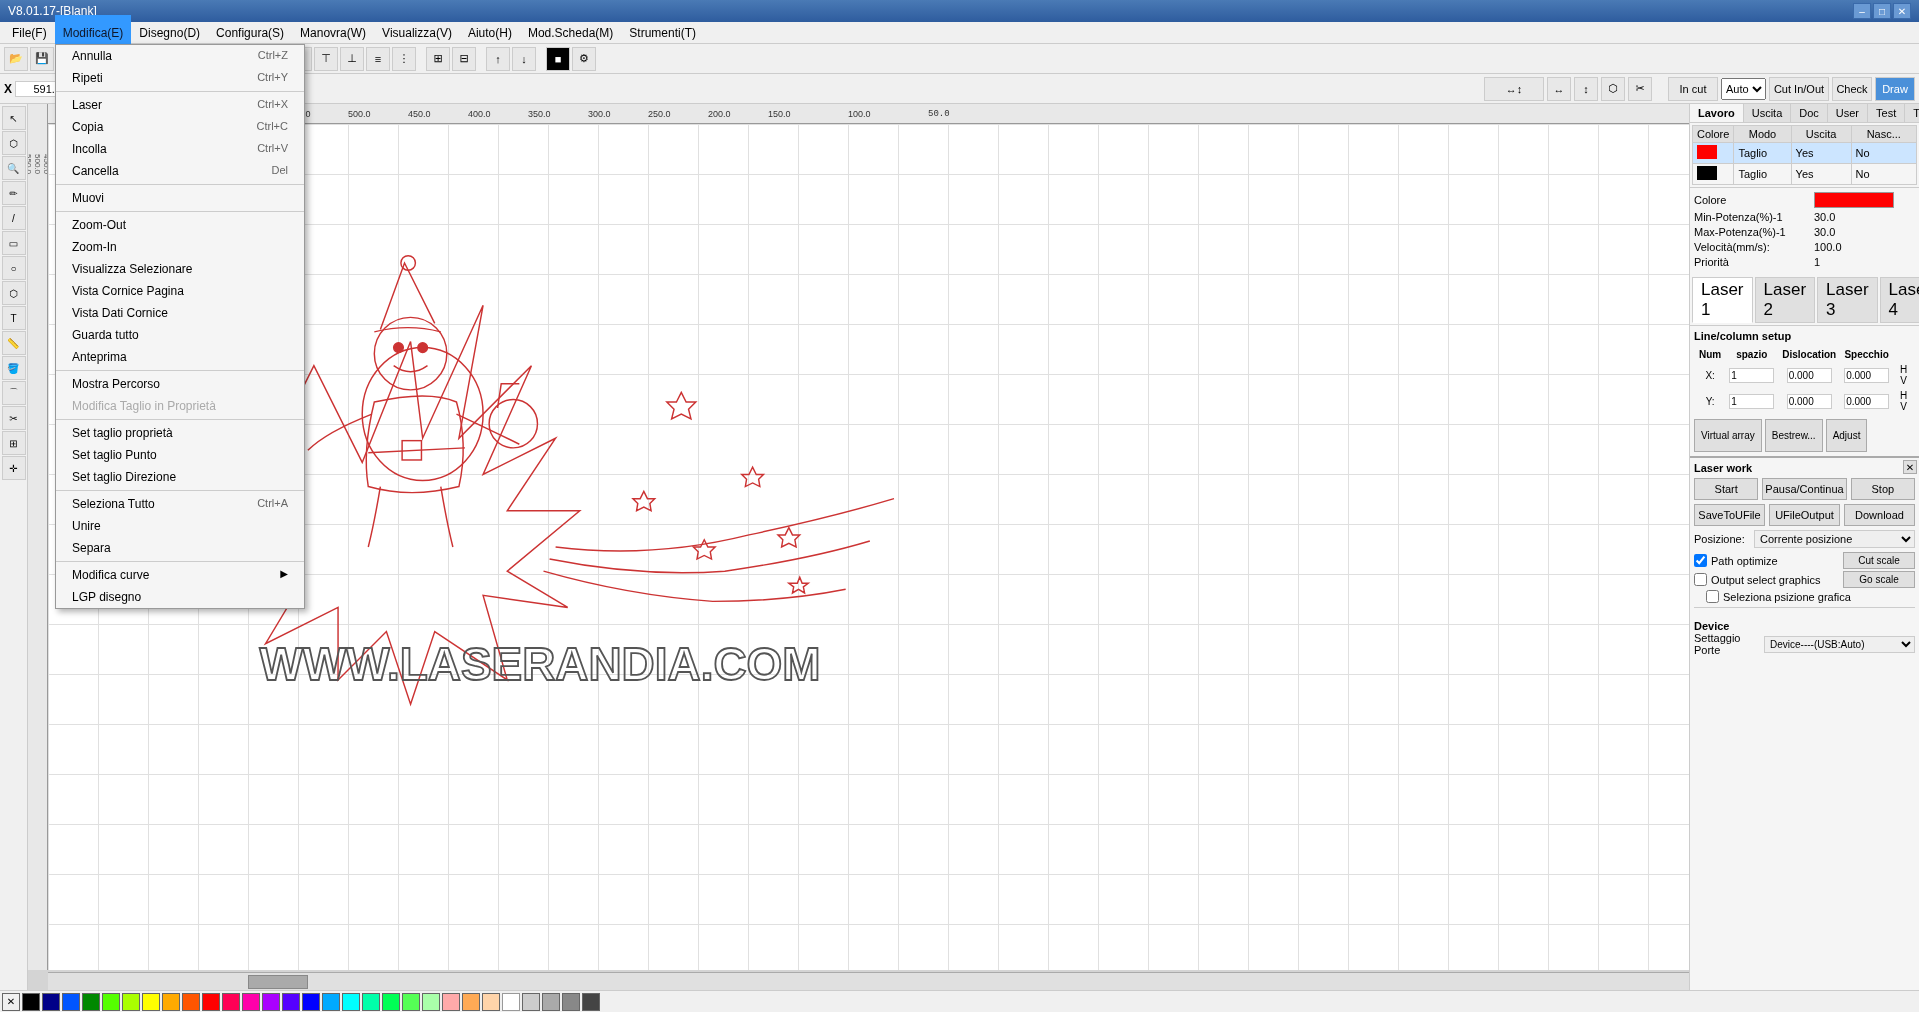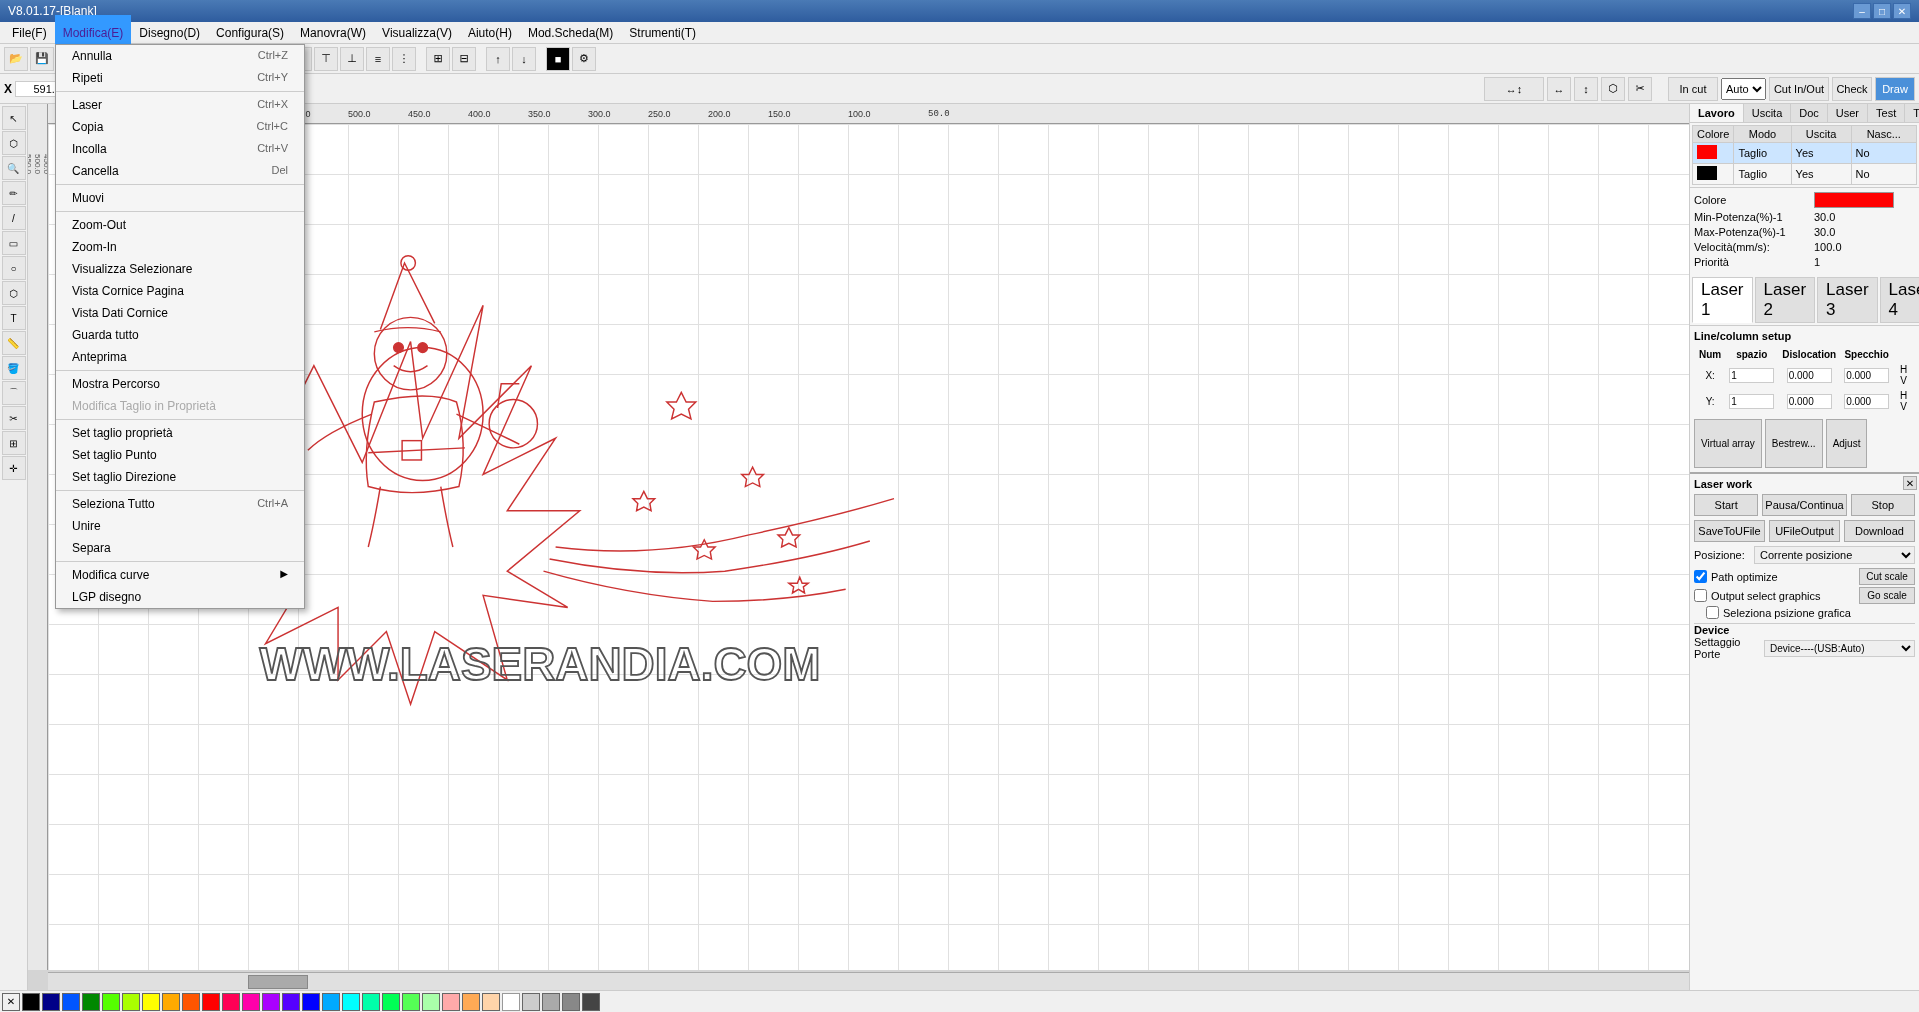--- a/index.html
+++ b/index.html
@@ -37,21 +37,21 @@
       padding: 0 4px;
     }
     .menu-item {
       padding: 2px 8px;
       cursor: pointer;
       font-size: 12px;
       height: 36px;
       display: flex;
       align-items: center;
     }
-    .menu-item.active { background: #3399ff; color: #4c1d95; }
+    .menu-item.active { background: #3399ff; color: #0f172a; }
 
     
     #toolbar1 {
       height: 30px;
       background: #f0f0f0;
       border-bottom: 1px solid #ccc;
       display: flex;
       align-items: center;
       padding: 2px 4px;
       gap: 2px;
@@ -280,21 +280,21 @@
       flex: 1;
       font-size: 11px;
       border: 1px solid #ccc;
       padding: 1px;
     }
     .checkbox-row { display: flex; align-items: center; gap: 4px; margin-bottom: 2px; font-size: 11px; }
     .device-row { display: flex; align-items: center; margin-bottom: 10px; }
     .device-label { width: 70px; font-size: 11px; }
     .device-select { flex: 1; font-size: 10px; border: 1px solid #ccc; padding: 1px; }
     .scale-btn {
-      width: 56px;
+      width: 72px;
       padding: 3px;
       background: #e0e0e0;
       border: 1px solid #aaa;
       cursor: pointer;
       font-size: 11px;
       text-align: center;
       margin-bottom: 3px;
     }
 
     
@@ -337,21 +337,21 @@
     .dd-arrow { font-size: 10px; }
 
     .virtual-array-btn {
       padding: 2px 6px;
       background: #e0e0e0;
       border: 1px solid #aaa;
       font-size: 10px;
       cursor: pointer;
     }
     .adjust-btn {
-      padding: 18px 6px;
+      padding: 10px 6px;
       background: #e0e0e0;
       border: 1px solid #aaa;
       font-size: 10px;
       cursor: pointer;
     }
     .bestrew-btn {
       padding: 2px 6px;
       background: #e0e0e0;
       border: 1px solid #aaa;
       font-size: 10px;
@@ -714,21 +714,21 @@
       <div class="checkbox-row">
         <input type="checkbox" style="">
         <span>Output select graphics</span>
         <span style="flex:1;"></span>
         <button class="scale-btn" style="margin:0;padding:2px 6px;font-size:10px;text-align:center;">Go scale</button>
       </div>
       <div class="checkbox-row">
         <input type="checkbox" style="margin-left: 12px;">
         <span>Seleziona psizione grafica</span>
       </div>
-      <div style="font-weight:bold;font-size:11px;margin-top:4px;border-top:1px solid #ccc;padding-top:0;">Device</div>
+      <div style="font-weight:bold;font-size:11px;margin-top:4px;border-top:1px solid #ccc;padding-top:12px;">Device</div>
       <div class="device-row">
         <span class="device-label">Settaggio Porte</span>
         <select class="device-select">
           <option>Device----(USB:Auto)</option>
         </select>
       </div>
     </div>
   </div>
 </div>
 

